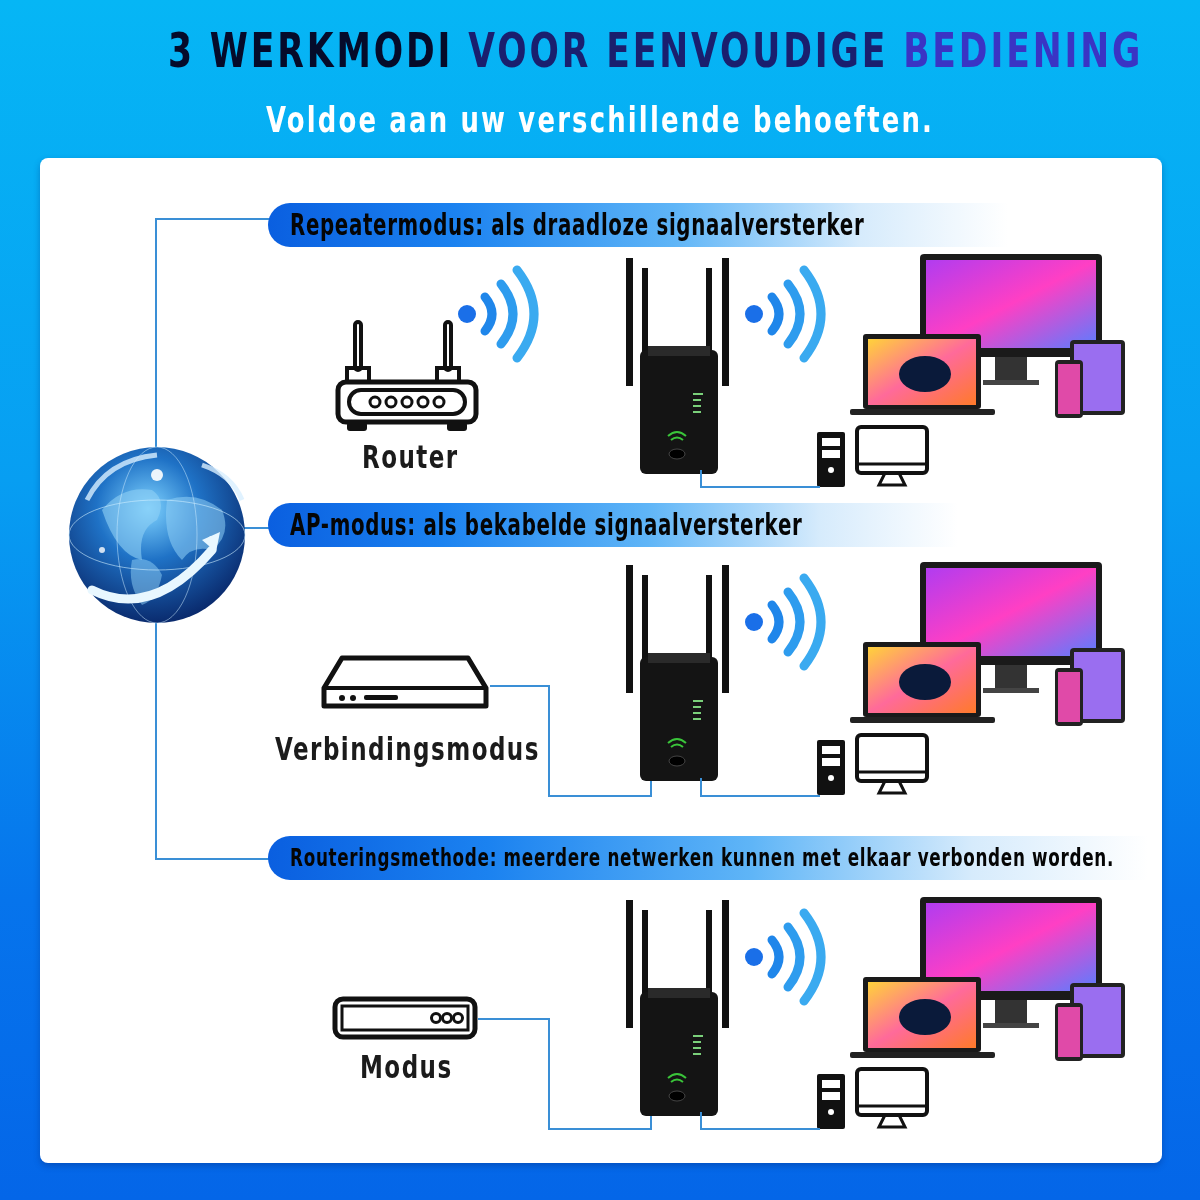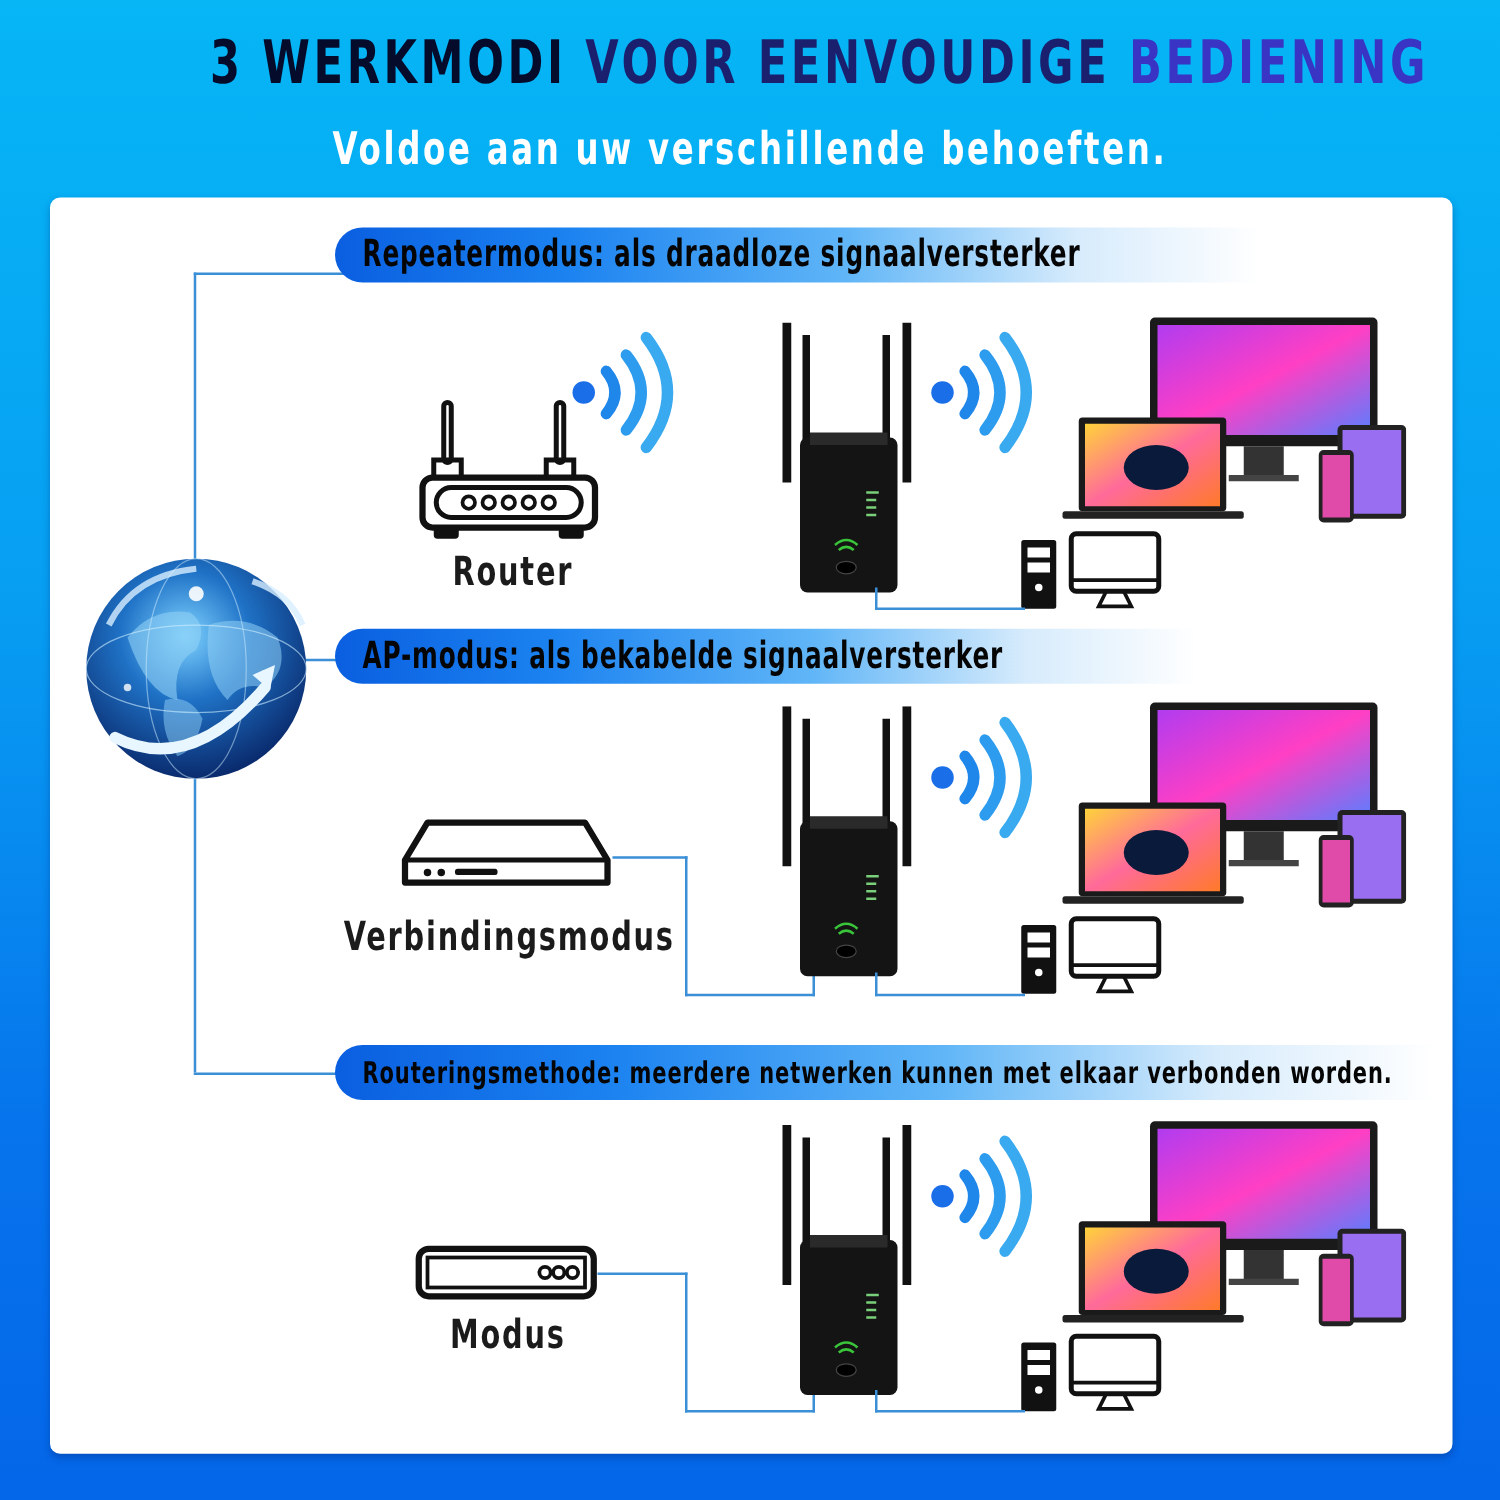--- a/index.html
+++ b/index.html
@@ -83,21 +83,21 @@
     <circle cx="95" cy="35" r="6" fill="#ffffff" opacity="0.9"></circle>
     <circle cx="150" cy="100" r="4" fill="#ffffff" opacity="0.9"></circle>
     <circle cx="40" cy="110" r="3" fill="#ffffff" opacity="0.8"></circle>
     <path d="M30 150 q60 30 120 -40" fill="none" stroke="#e8f7ff" stroke-width="9" stroke-linecap="round"></path>
     <path d="M140 100 l18 -8 l-4 20z" fill="#e8f7ff"></path>
     <path d="M25 60 q20 -40 70 -45" fill="none" stroke="#d8efff" stroke-width="5" opacity="0.8"></path>
     <path d="M140 25 q30 10 40 35" fill="none" stroke="#d8efff" stroke-width="5" opacity="0.8"></path>
   </svg>
 </div>
 
-<div class="banner" style="left:268px;top:182px;width:740px;">
+<div class="banner" style="left:268px;top:203px;width:740px;">
   <span>Repeatermodus: als draadloze signaalversterker</span>
 </div>
 <div class="banner" style="left:268px;top:503px;width:690px;">
   <span>AP-modus: als bekabelde signaalversterker</span>
 </div>
 <div class="banner small" style="left:268px;top:836px;width:880px;">
   <span>Routeringsmethode: meerdere netwerken kunnen met elkaar verbonden worden.</span>
 </div>
 
 <div class="abs" style="left:335px;top:318px;width:145px;height:115px;">

